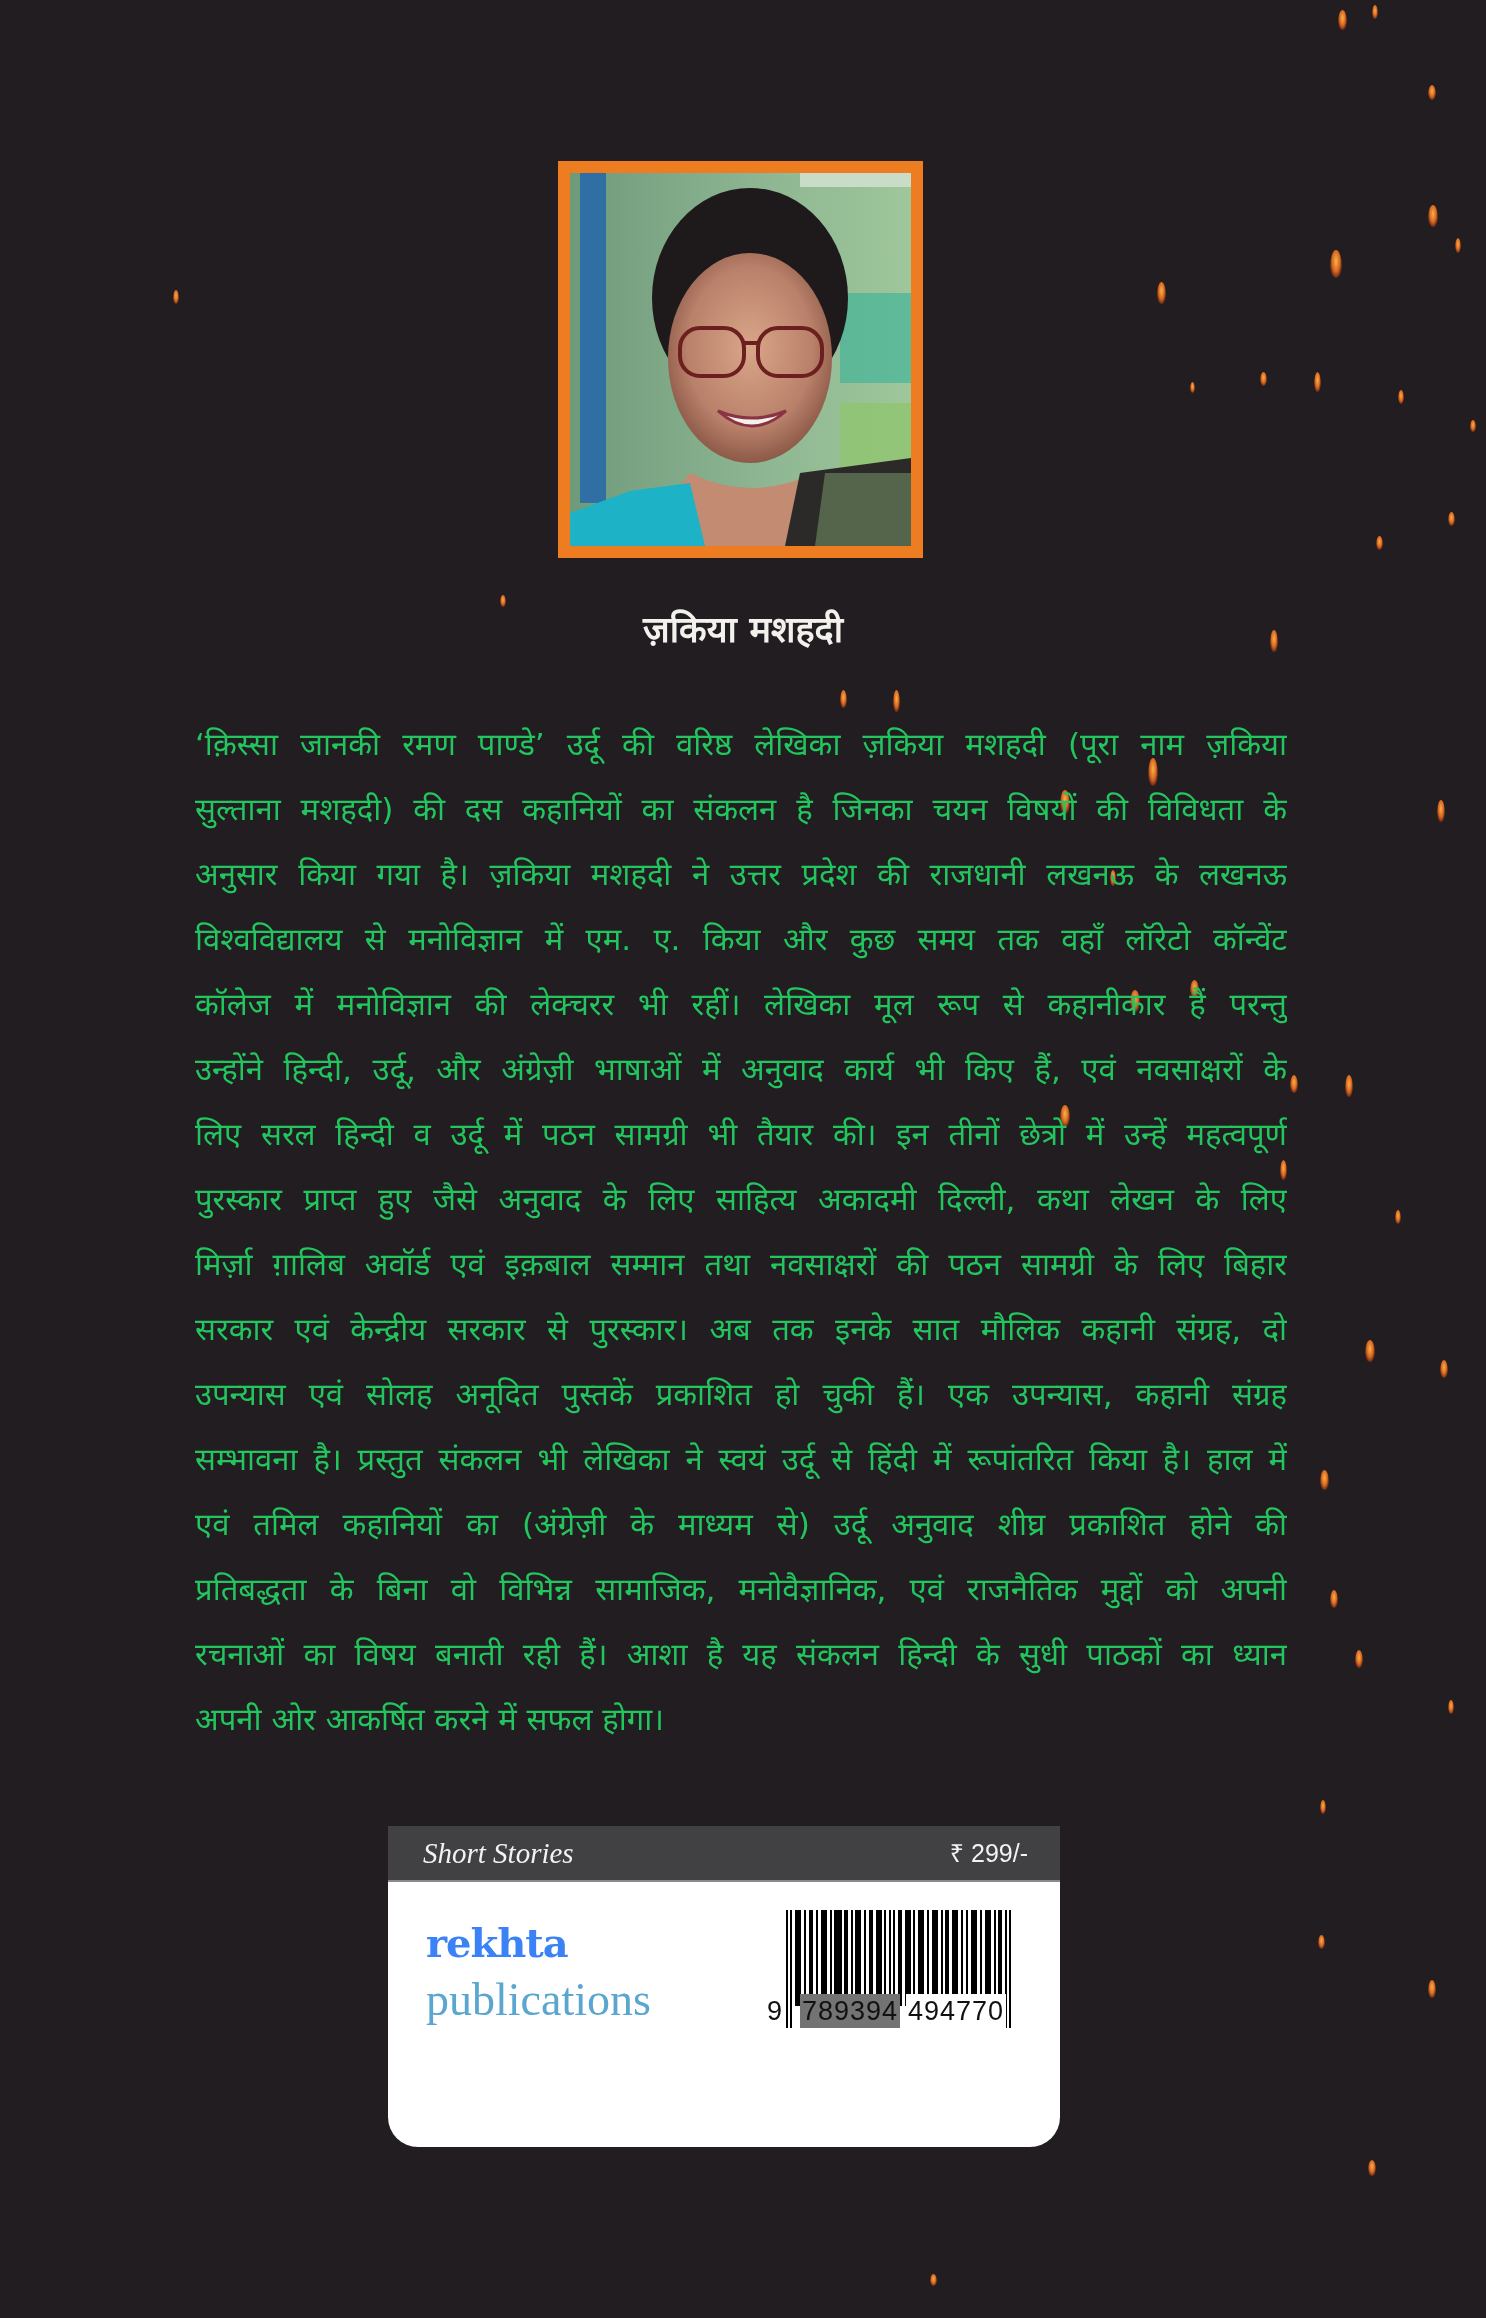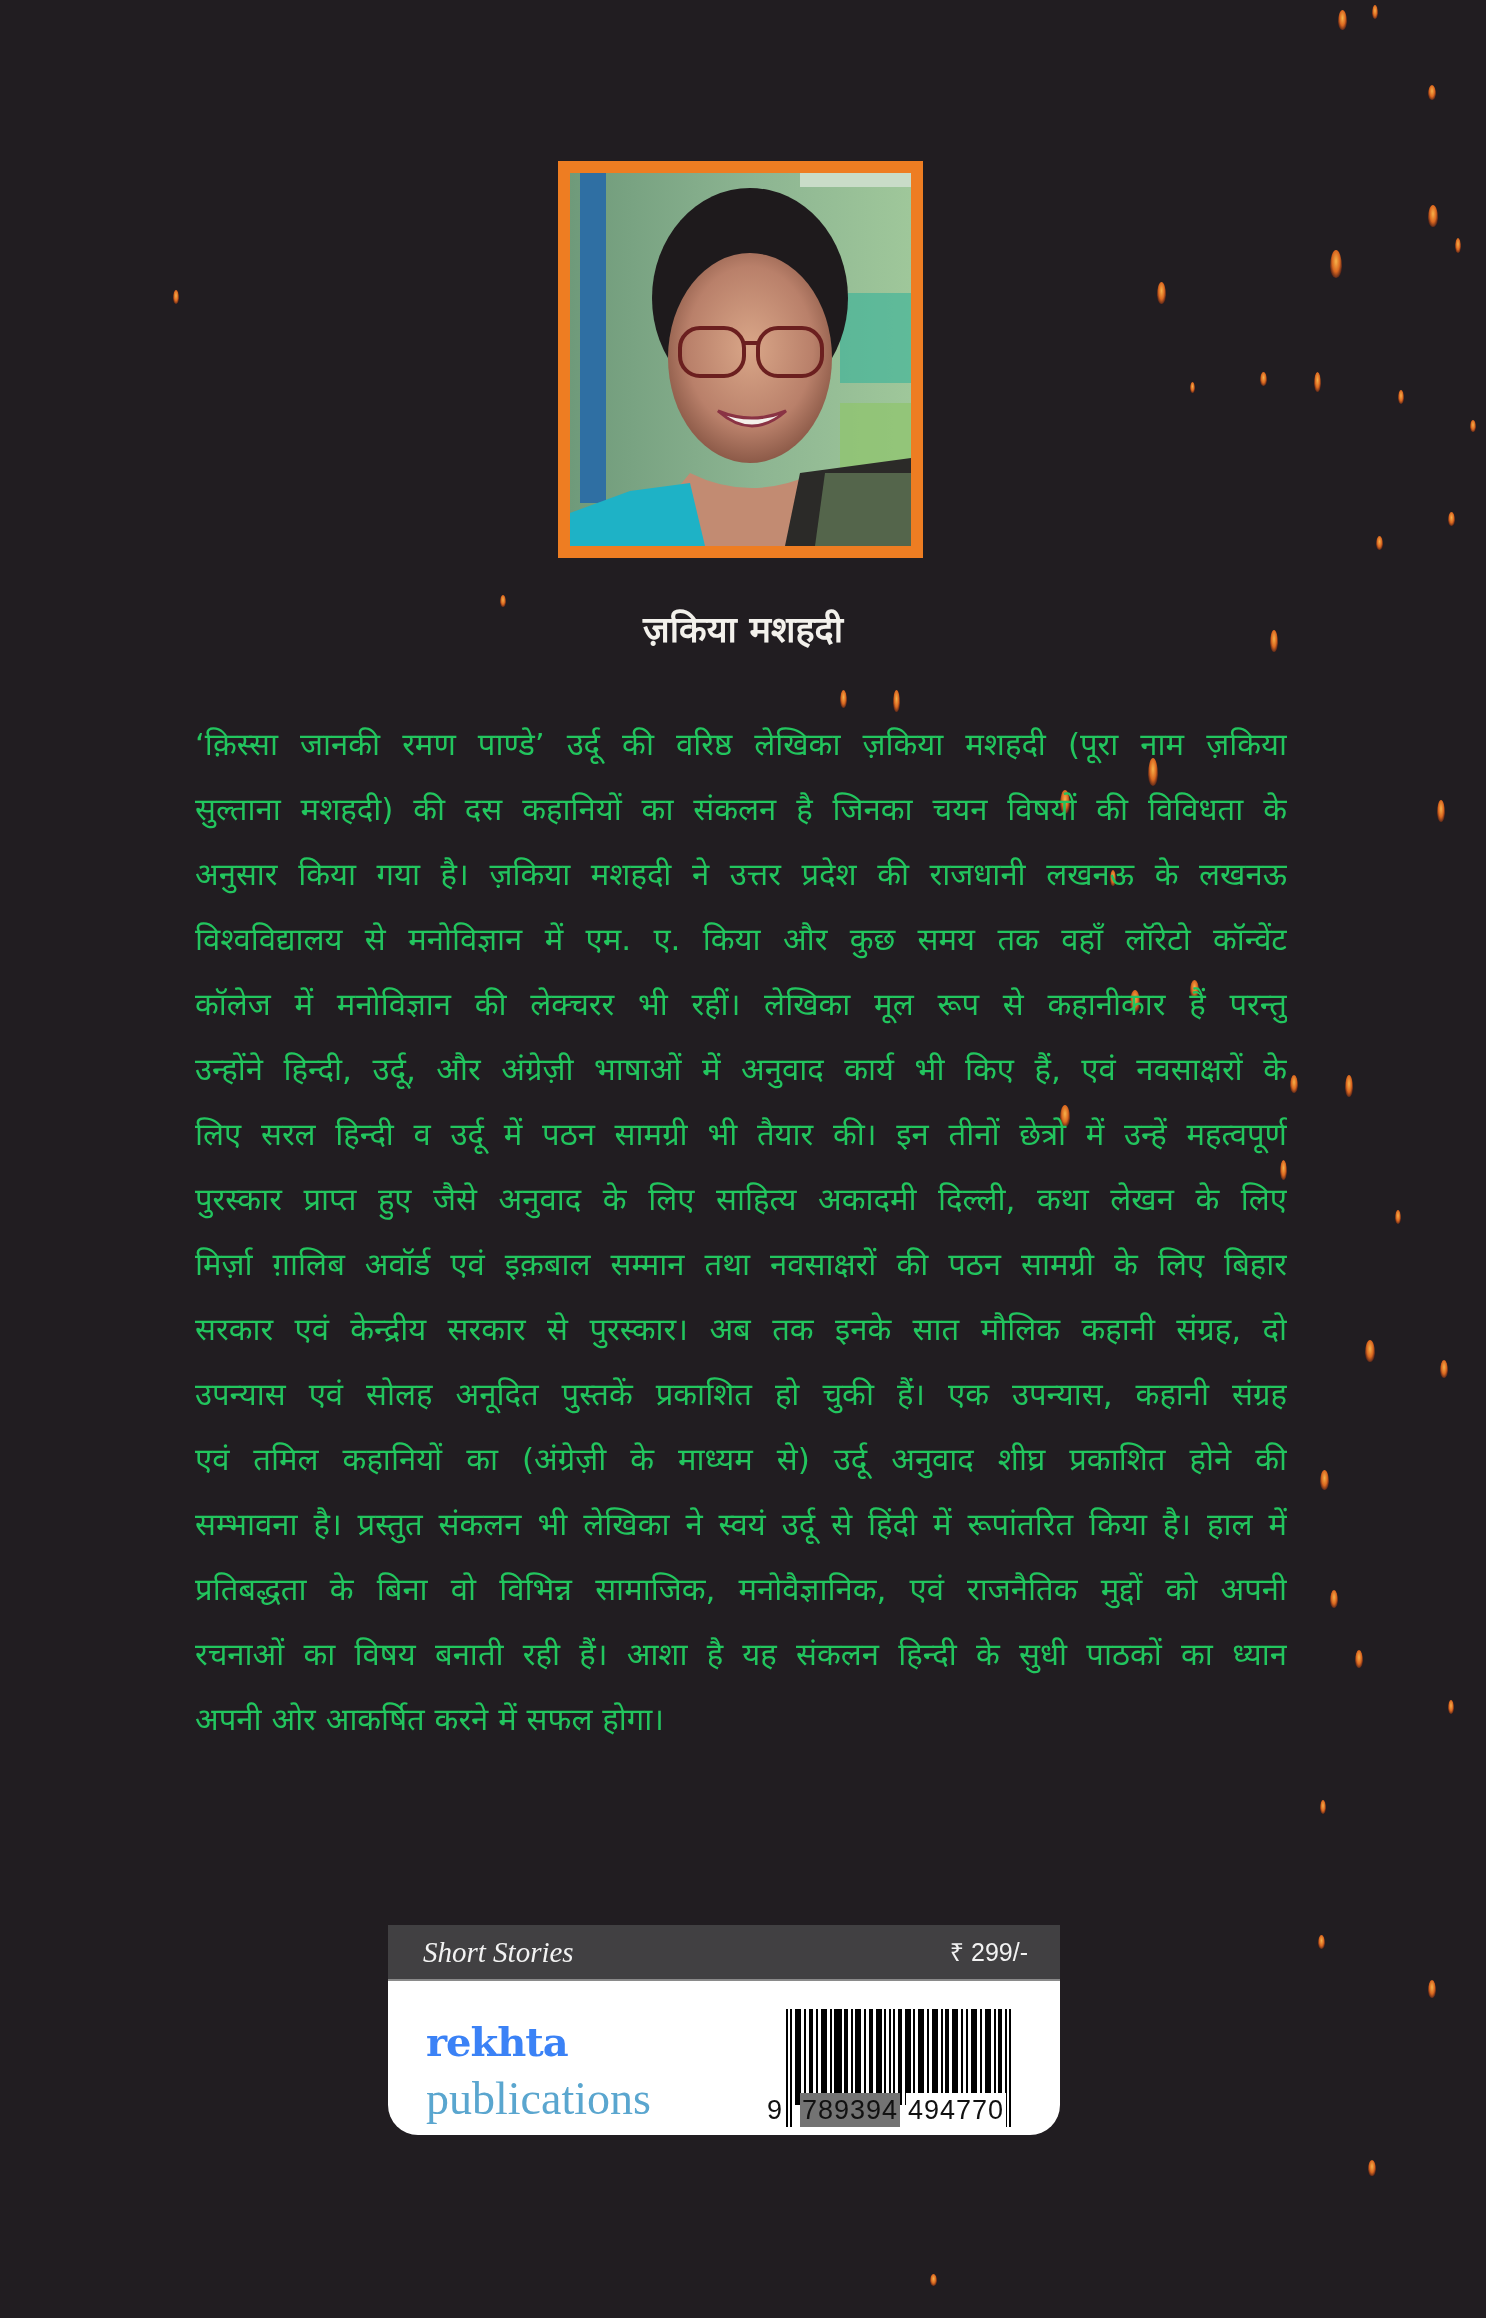--- a/index.html
+++ b/index.html
@@ -26,21 +26,21 @@
   }
   .blurb {
     position: absolute; left: 195px; top: 712px; width: 1092px;
     color: #22c55e; font-size: 31px; line-height: 65px;
     text-align: justify; text-align-last: left;
     margin: 0;
   }
   .blurb .line { display: block; text-align: justify; text-align-last: justify; white-space: nowrap; overflow: hidden; height: 65px; }
   .blurb .line.last { text-align-last: left; }
   .footer-card {
-    position: absolute; left: 388px; top: 1925px; width: 672px; height: 210px;
+    position: absolute; left: 388px; top: 1826px; width: 672px; height: 321px;
     background: #ffffff; border-radius: 0 0 30px 30px; overflow: hidden;
   }
   .footer-header {
     height: 54px; background: #414042; position: relative;
     border-bottom: 2px solid #8a8a8a;
   }
   .genre {
     position: absolute; left: 35px; top: 10px; color: #f2f2f2;
     font-family: "Liberation Serif", serif; font-style: italic; font-size: 29px; line-height: 34px;
   }
@@ -160,22 +160,22 @@
   <span class="line">सुल्ताना मशहदी) की दस कहानियों का संकलन है जिनका चयन विषयों की विविधता के</span>
   <span class="line">अनुसार किया गया है। ज़किया मशहदी ने उत्तर प्रदेश की राजधानी लखनऊ के लखनऊ</span>
   <span class="line">विश्वविद्यालय से मनोविज्ञान में एम. ए. किया और कुछ समय तक वहाँ लॉरेटो कॉन्वेंट</span>
   <span class="line">कॉलेज में मनोविज्ञान की लेक्चरर भी रहीं। लेखिका मूल रूप से कहानीकार हैं परन्तु</span>
   <span class="line">उन्होंने हिन्दी, उर्दू, और अंग्रेज़ी भाषाओं में अनुवाद कार्य भी किए हैं, एवं नवसाक्षरों के</span>
   <span class="line">लिए सरल हिन्दी व उर्दू में पठन सामग्री भी तैयार की। इन तीनों छेत्रो में उन्हें महत्वपूर्ण</span>
   <span class="line">पुरस्कार प्राप्त हुए जैसे अनुवाद के लिए साहित्य अकादमी दिल्ली, कथा लेखन के लिए</span>
   <span class="line">मिर्ज़ा ग़ालिब अवॉर्ड एवं इक़बाल सम्मान तथा नवसाक्षरों की पठन सामग्री के लिए बिहार</span>
   <span class="line">सरकार एवं केन्द्रीय सरकार से पुरस्कार। अब तक इनके सात मौलिक कहानी संग्रह, दो</span>
   <span class="line">उपन्यास एवं सोलह अनूदित पुस्तकें प्रकाशित हो चुकी हैं। एक उपन्यास, कहानी संग्रह</span>
+  <span class="line">सम्भावना है। प्रस्तुत संकलन भी लेखिका ने स्वयं उर्दू से हिंदी में रूपांतरित किया है। हाल में</span>
   <span class="line">एवं तमिल कहानियों का (अंग्रेज़ी के माध्यम से) उर्दू अनुवाद शीघ्र प्रकाशित होने की</span>
-  <span class="line">सम्भावना है। प्रस्तुत संकलन भी लेखिका ने स्वयं उर्दू से हिंदी में रूपांतरित किया है। हाल में</span>
   <span class="line">प्रतिबद्धता के बिना वो विभिन्न सामाजिक, मनोवैज्ञानिक, एवं राजनैतिक मुद्दों को अपनी</span>
   <span class="line">रचनाओं का विषय बनाती रही हैं। आशा है यह संकलन हिन्दी के सुधी पाठकों का ध्यान</span>
   <span class="line last">अपनी ओर आकर्षित करने में सफल होगा।</span>
 </div>
 
 <div class="footer-card">
   <div class="footer-header">
     <span class="genre">Short Stories</span>
     <span class="price">₹ 299/-</span>
   </div>

